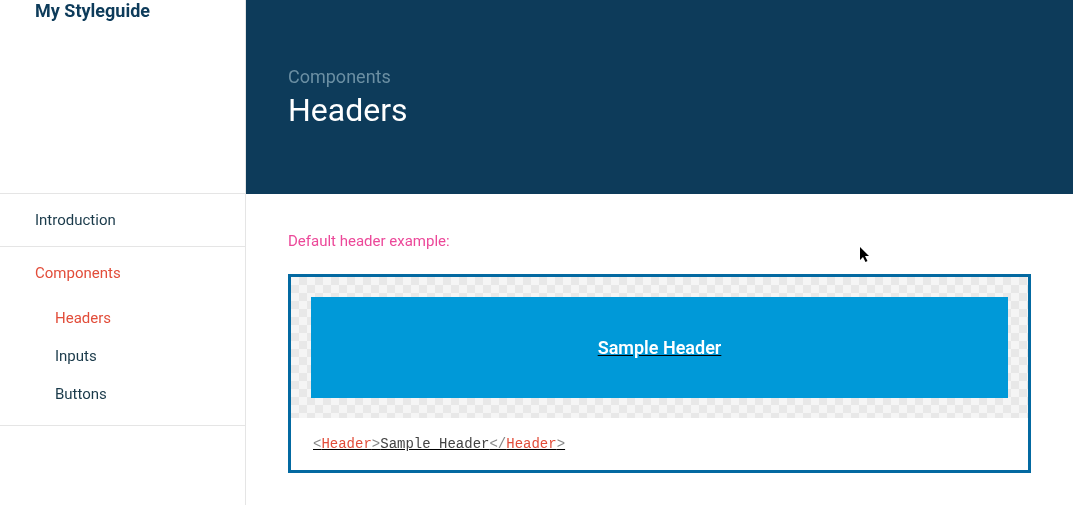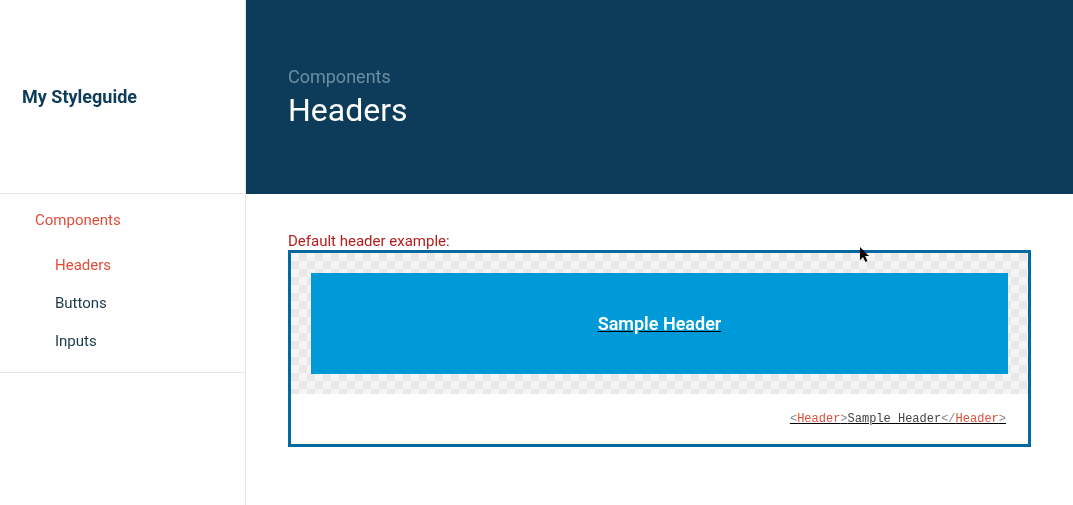--- a/index.html
+++ b/index.html
@@ -12,24 +12,24 @@
       display: flex;
     }
     .sidebar {
       width: 246px;
       border-right: 1px solid #e5e5e5;
       background: #fff;
       display: flex;
       flex-direction: column;
     }
     .sidebar-header {
-      padding: 0 22px;
+      padding: 0 35px;
       height: 194px;
       display: flex;
-      align-items: center;
+      align-items: flex-start;
       border-bottom: 1px solid #e5e5e5;
     }
     .sidebar-title {
       font-size: 18px;
       font-weight: 700;
       color: #0d3b5a;
     }
     .nav-item {
       padding: 17px 35px;
       font-size: 15px;
@@ -67,21 +67,22 @@
       margin-bottom: 4px;
     }
     .page-title {
       color: #fff;
       font-size: 32px;
       font-weight: 400;
     }
     .content-body { padding: 38px 42px; }
     .description {
       font-size: 15px;
-      color: #b91c1c;
+      color: #ec4899;
+      margin-bottom: 24px;
     }
     .example-container {
       border: 3px solid #0369a1;
       text-decoration: underline;
     }
     .example-preview {
       padding: 20px;
       background-color: #f5f5f5;
       background-image:
         linear-gradient(45deg, #e8e8e8 25%, transparent 25%),
@@ -95,49 +96,51 @@
       background: #0099d8;
       color: #fff;
       font-size: 18px;
       font-weight: 600;
       text-align: center;
       padding: 40px 0;
     }
     .example-code {
       padding: 18px 22px;
       font-family: "SFMono-Regular", Consolas, "Liberation Mono", Menlo, monospace;
-      font-size: 12px;
+      font-size: 14px;
       background: #fff;
       color: #444;
-      text-align: right;
     }
     .code-tag { color: #e24d3a; }
     .code-bracket { color: #888; }
     .cursor {
       position: absolute;
       left: 860px;
       top: 247px;
       width: 12px;
       height: 16px;
       pointer-events: none;
     }
   </style>
 </head>
 <body>
 
 <div class="sidebar">
   <div class="sidebar-header">
     <div class="sidebar-title">My Styleguide</div>
   </div>
   <div class="nav-section">
+    <div class="nav-item">Introduction</div>
+  </div>
+  <div class="nav-section">
     <div class="nav-item active">Components</div>
     <div class="nav-sub">
       <div class="nav-subitem active">Headers</div>
+      <div class="nav-subitem">Inputs</div>
       <div class="nav-subitem">Buttons</div>
-      <div class="nav-subitem">Inputs</div>
     </div>
   </div>
 </div>
 
 <div class="content">
   <div class="content-header">
     <div class="breadcrumb">Components</div>
     <div class="page-title">Headers</div>
   </div>
   <div class="content-body">

